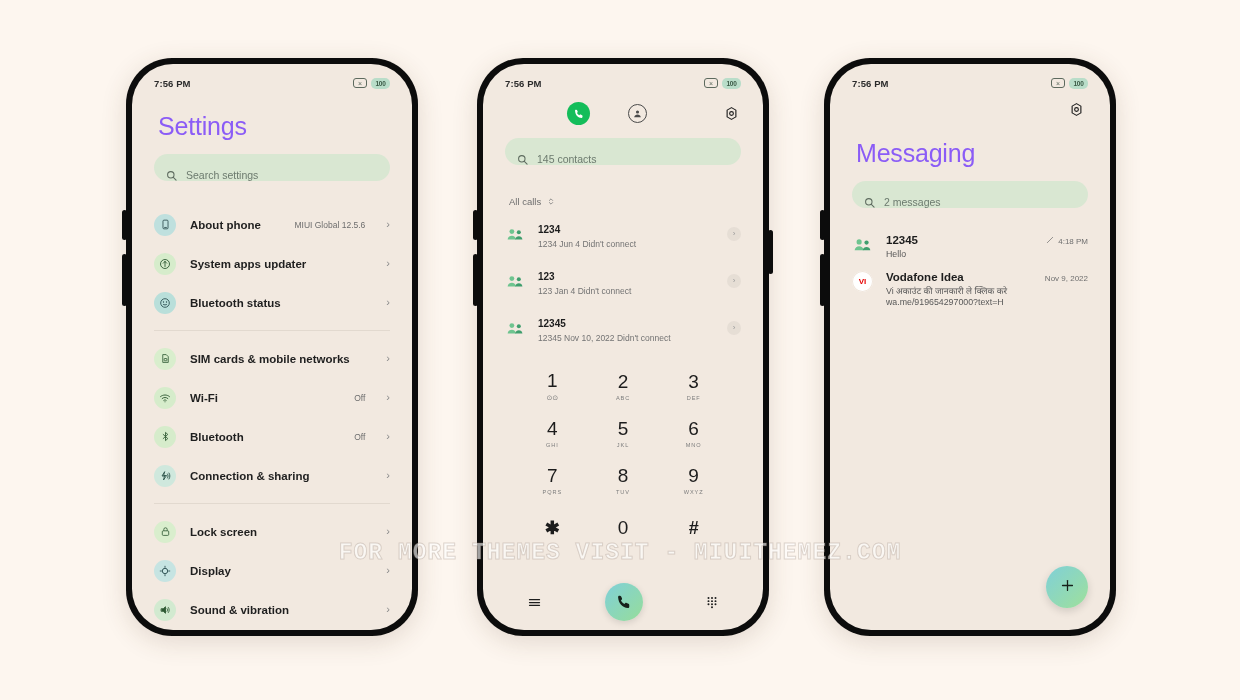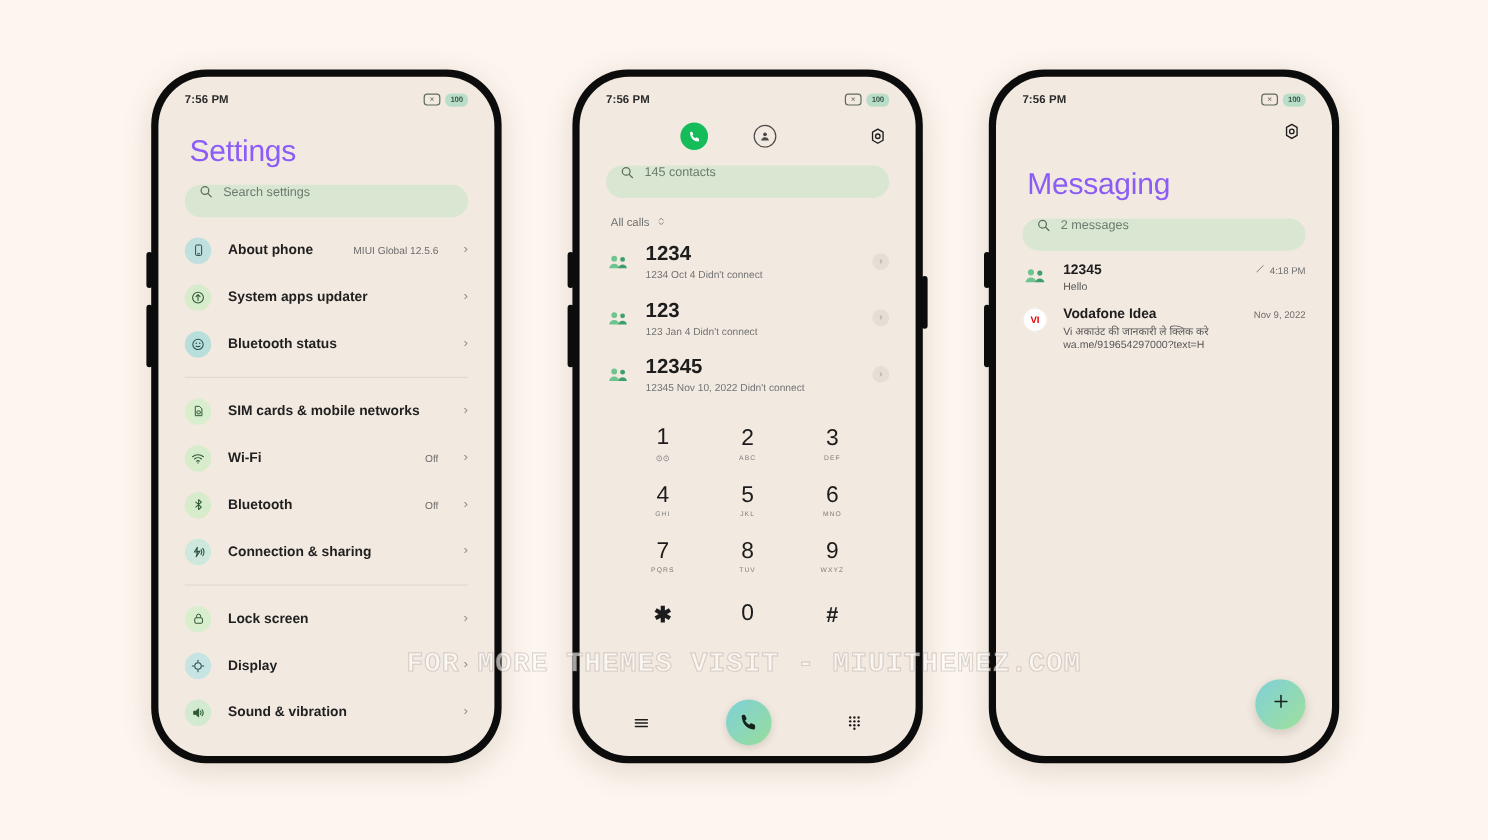--- a/index.html
+++ b/index.html
@@ -62,25 +62,25 @@
     display: flex; align-items: center; justify-content: center;
     font-size: 6.5px; font-weight: 700; color: #3b5a46; letter-spacing: -.2px;
   }
 
   
   .app-title {
     font-size: 25px; font-weight: 400; color: #8b5cf6;
     padding: 18px 26px 0 26px; letter-spacing: -.2px;
   }
   .searchbar {
-    margin: 13px 22px 0 22px;
+    margin: 13px 22px 16px 22px;
     height: 27px;
     background: #d9e7d2;
     border-radius: 14px;
-    display: flex; align-items: flex-start;
+    display: flex; align-items: flex-end;
     padding: 0 12px; gap: 9px;
   }
   .searchbar .s-ico { color: #5e6b5f; display: flex; }
   .searchbar .s-txt { font-size: 10.5px; color: #6c7a6e; }
 
   
   .set-list { padding: 8px 0 0 0; }
   .set-row {
     display: flex; align-items: center;
     padding: 0 22px; height: 39px; gap: 14px;
@@ -118,21 +118,21 @@
     padding: 11px 26px 0 26px;
   }
   .allcalls .ac-txt { font-size: 9.5px; color: #6f6f6f; }
 
   .call-row {
     display: flex; align-items: center;
     padding: 0 22px; height: 47px; gap: 13px;
   }
   .call-ava { width: 20px; height: 18px; flex: none; display: flex; align-items: center; justify-content: center; }
   .call-mid { flex: 1; }
-  .call-name { font-size: 17px; font-weight: 700; color: #1d1d1d; }
+  .call-name { font-size: 10px; font-weight: 700; color: #1d1d1d; }
   .call-sub { font-size: 8.5px; color: #737373; margin-top: 2px; }
   .call-go {
     width: 14px; height: 14px; border-radius: 50%;
     background: #e6ded5; color: #9a9a9a;
     display: flex; align-items: center; justify-content: center;
     font-size: 8px;
   }
 
   .keypad {
     display: grid; grid-template-columns: repeat(3, 1fr);
@@ -416,21 +416,21 @@
           <span class="call-ava">
             <svg width="17" height="14" viewBox="0 0 28 20" fill="#6ec48f">
               <circle cx="8" cy="6" r="4"></circle>
                 <path d="M1 19c.6-4 3.6-6.2 7-6.2s6.4 2.2 7 6.2z"></path>
               <circle cx="19.5" cy="7" r="3.3" fill="#3f9e6d"></circle>
                 <path d="M13.6 19c.5-3.3 3-5.1 5.9-5.1s5.4 1.8 5.9 5.1z" fill="#3f9e6d"></path>
             </svg>
           </span>
           <span class="call-mid">
             <span class="call-name">1234</span>
-            <div class="call-sub">1234  Oct 4 Didn't connect</div>
+            <div class="call-sub">1234  Jun 4 Didn't connect</div>
           </span>
           <span class="call-go">›</span>
         </div>
 
         <div class="call-row">
           <span class="call-ava">
             <svg width="17" height="14" viewBox="0 0 28 20" fill="#6ec48f">
               <circle cx="8" cy="6" r="4"></circle>
                 <path d="M1 19c.6-4 3.6-6.2 7-6.2s6.4 2.2 7 6.2z"></path>
               <circle cx="19.5" cy="7" r="3.3" fill="#3f9e6d"></circle>

